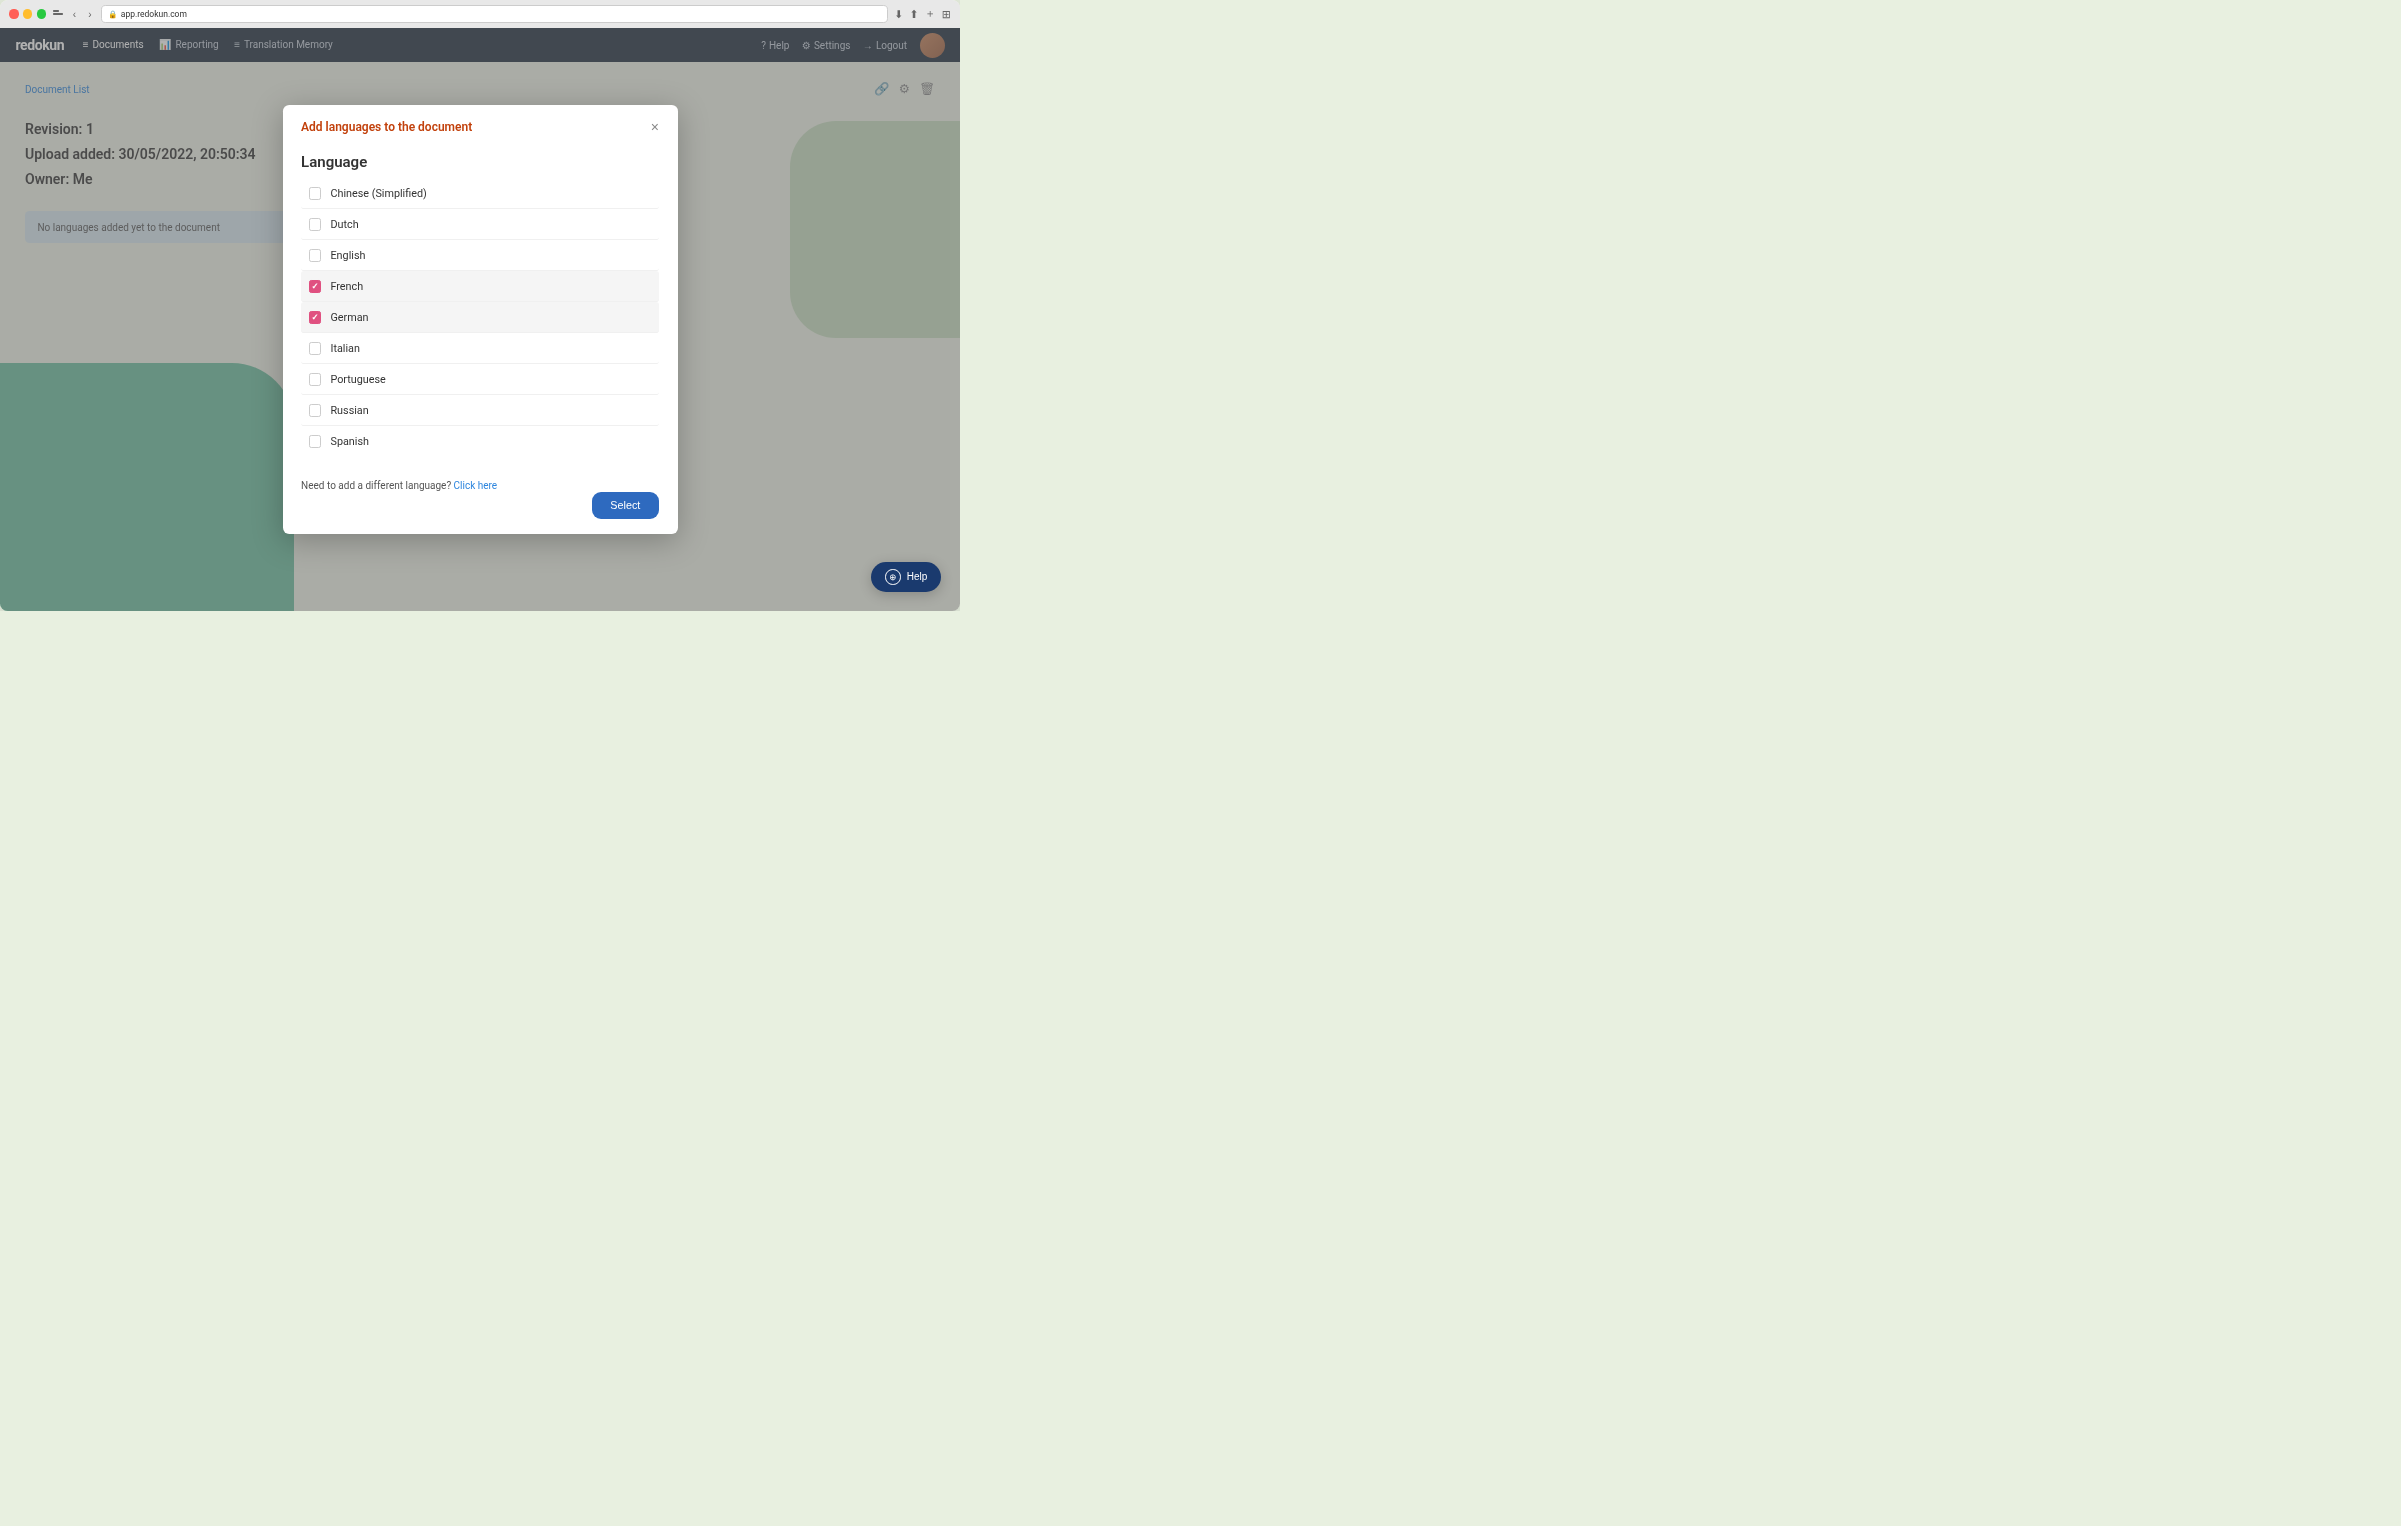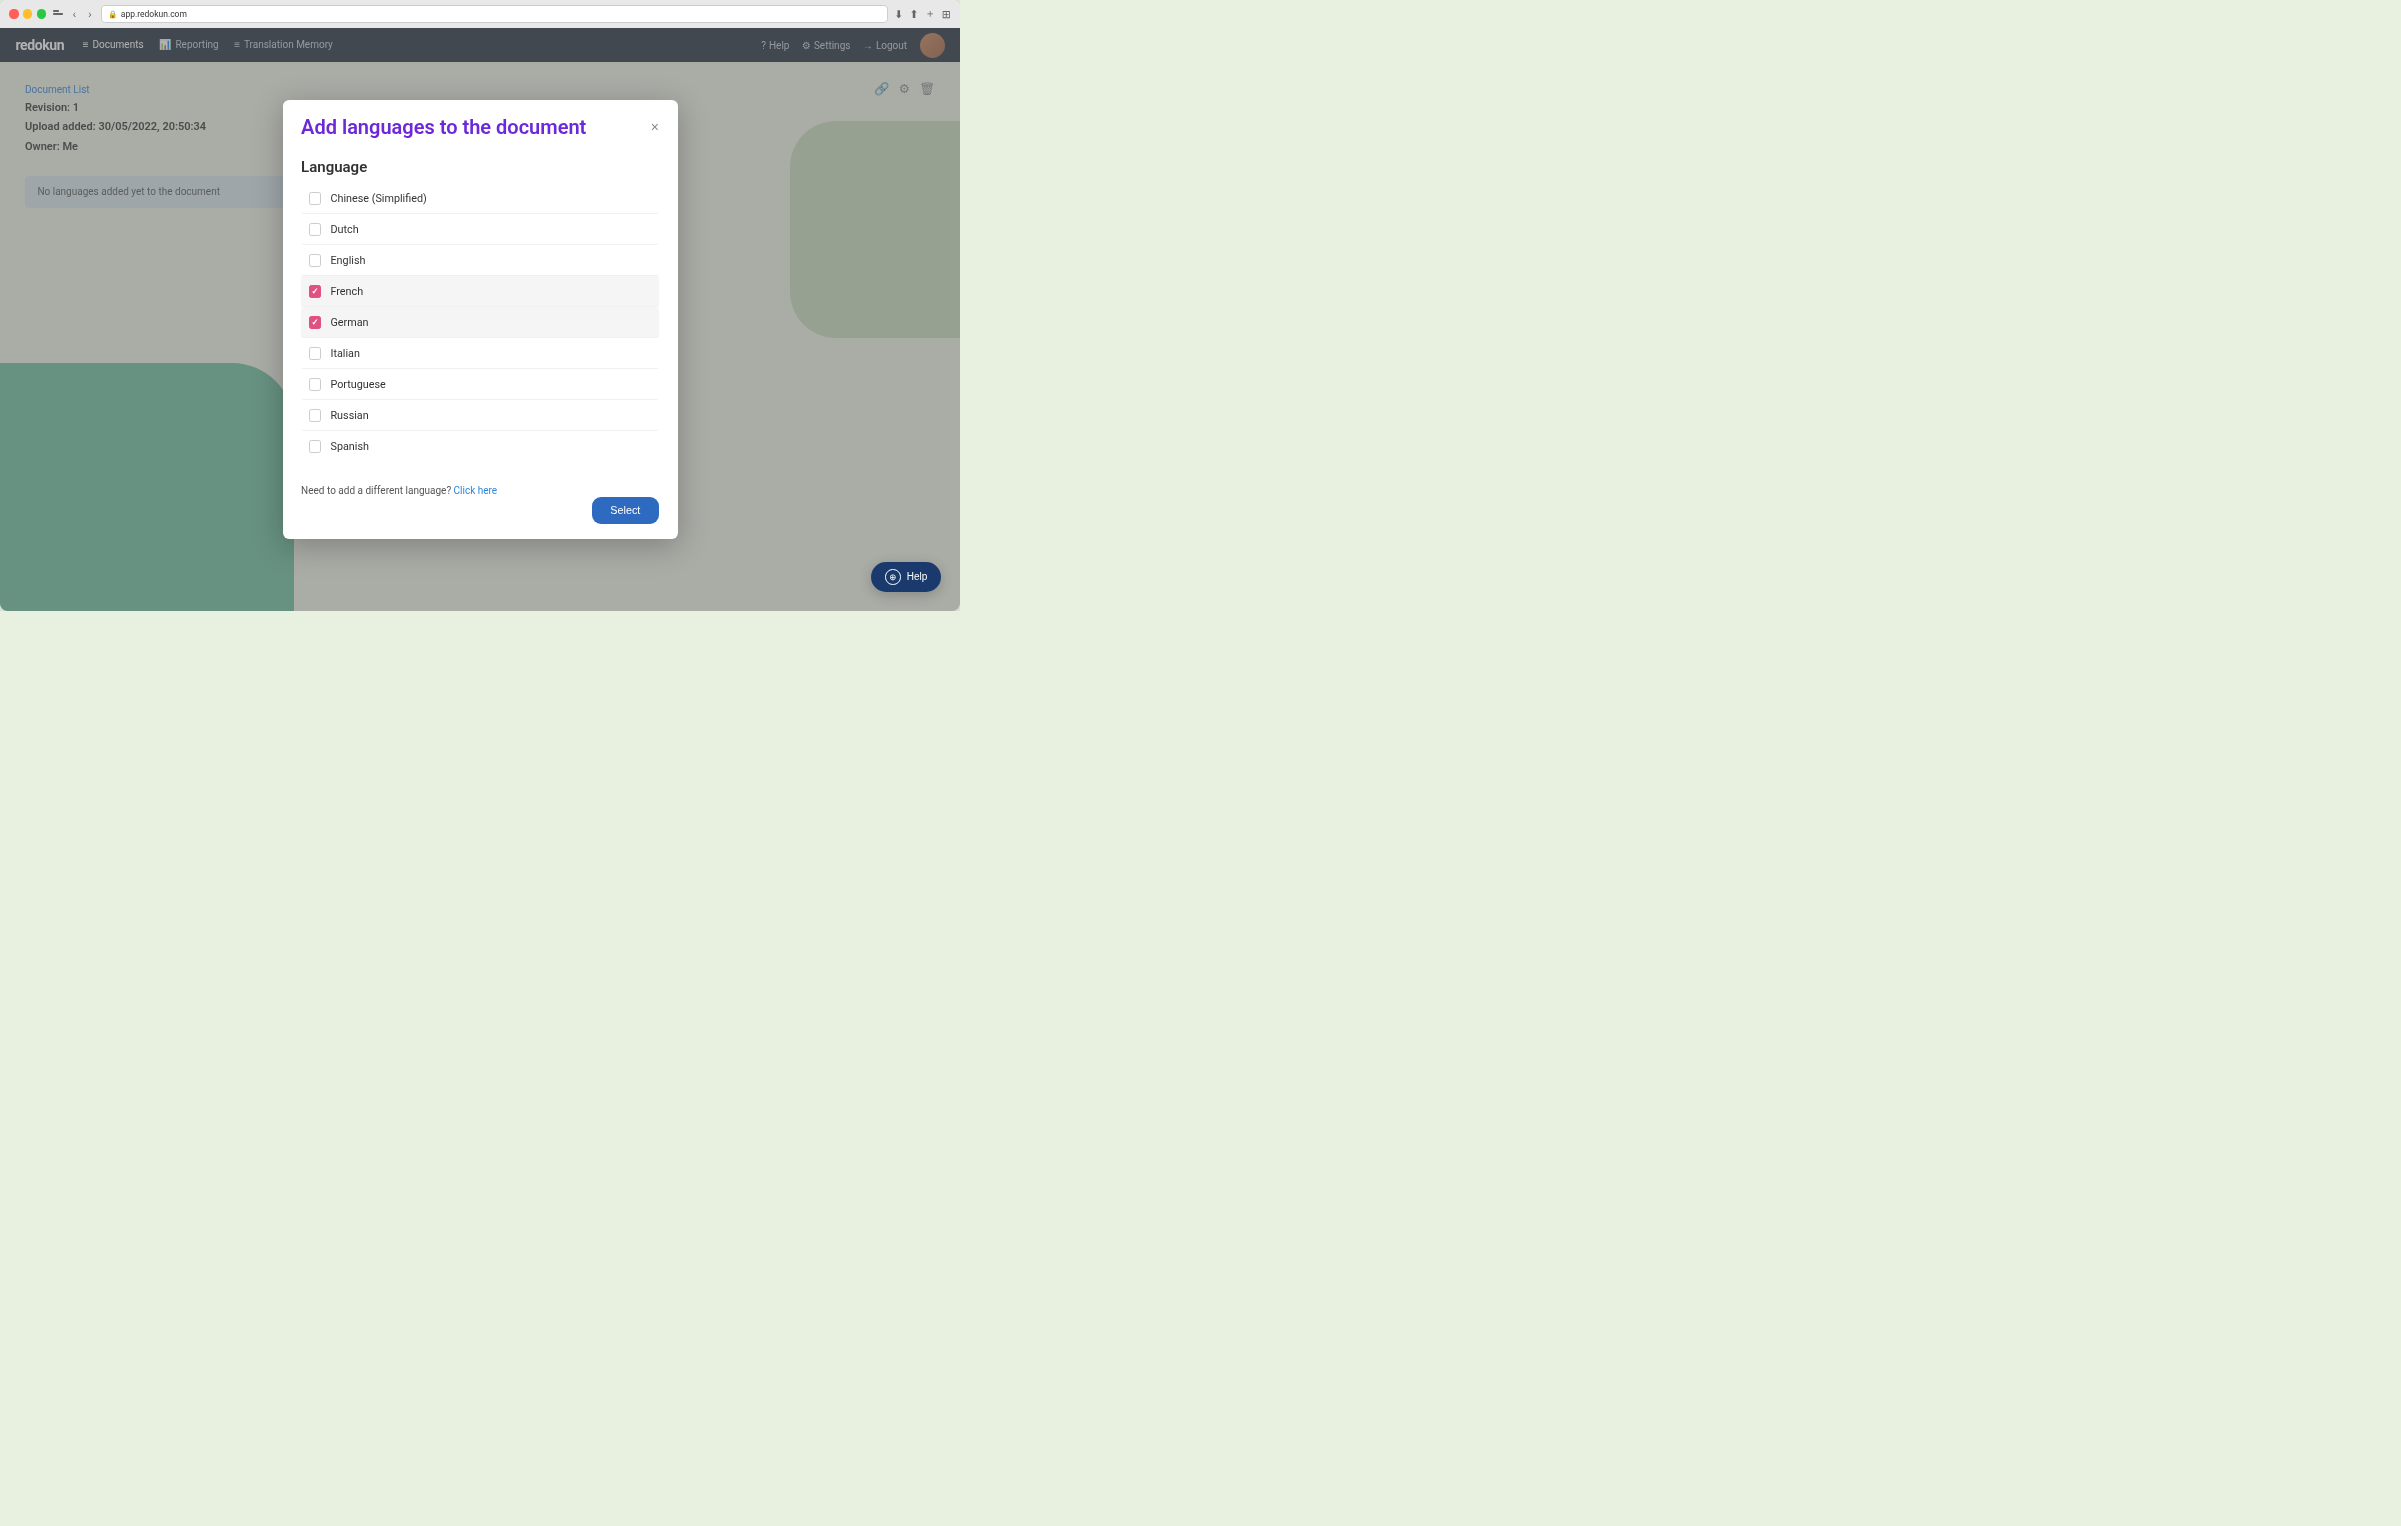--- a/index.html
+++ b/index.html
@@ -205,22 +205,22 @@
       color: #1a1a2e;
       margin-bottom: 3.1px;
     }
     .breadcrumb-link {
       color: #2e86de;
       font-size: 10px;
       cursor: pointer;
       text-decoration: none;
     }
     .doc-meta {
-      margin-top: 2px;
-      font-size: 11px;
+      margin-top: 21px;
+      font-size: 14px;
       color: #333;
       line-height: 1.8;
     }
     .doc-meta span { font-weight: 600; }
 
     .no-languages-msg {
       margin-top: 18.6px;
       background: #d8e8f0;
       border-radius: 4.6px;
       padding: 10.8px 12.4px;
@@ -252,23 +252,23 @@
       position: relative;
     }
     .modal-header {
       padding: 15.5px 18.6px 12.4px;
       display: flex;
       align-items: center;
       justify-content: space-between;
       border-bottom: none;
     }
     .modal-title {
-      font-size: 20px;
+      font-size: 12px;
       font-weight: 600;
-      color: #6d28d9;
+      color: #c2410c;
     }
     .modal-close {
       background: none;
       border: none;
       cursor: pointer;
       font-size: 14px;
       color: #888;
       line-height: 1;
     }
     .modal-body {

